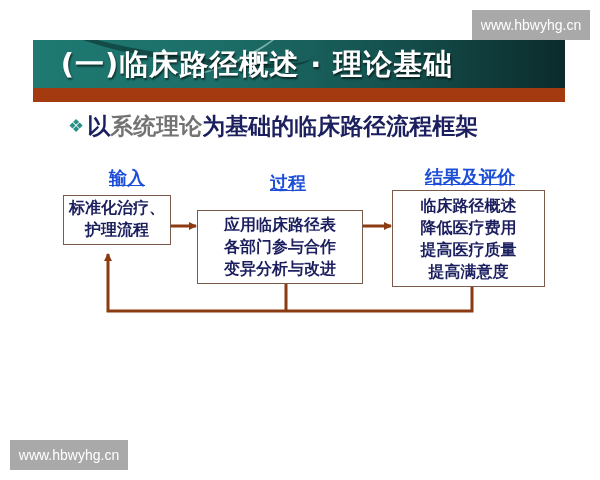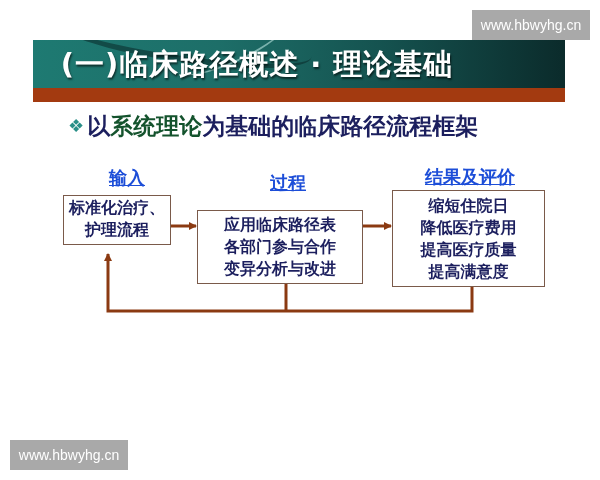--- a/index.html
+++ b/index.html
@@ -41,21 +41,21 @@
     font-family:"Liberation Sans", sans-serif; font-size:14px;
     text-align:center; line-height:30px; height:30px; width:118px;
   }
   .wm-top { left:472px; top:10px; }
   .wm-bottom { left:10px; top:440px; }
   .subtitle {
     position:absolute; left:68px; top:110px; height:32px; line-height:32px;
     font-size:23px; font-weight:bold; color:#1c1f5e; white-space:nowrap;
   }
   .subtitle .bullet { color:#2a8f88; font-size:18px; margin-right:3px; vertical-align:2px; }
-  .subtitle .hl { color:#14532d; }
+  .subtitle .hl { color:#737373; }
   .stage-label {
     position:absolute; color:#1d4ed8; font-size:18px; font-weight:bold;
     font-family:"DejaVu Serif", "Liberation Serif", serif;
     text-align:center;
     text-decoration:underline;
   }
   .box {
     position:absolute; border:1.5px solid #7a5a4a; background:#ffffff;
     color:#1c1f5e; font-weight:bold; font-size:16px; text-align:center;
     box-sizing:border-box; display:flex; flex-direction:column; justify-content:center;
@@ -105,17 +105,17 @@
   <div>护理流程</div>
 </div>
 
 <div class="box" style="left:197px; top:194px; width:166px; height:74px;margin-top:16px;">
   <div>应用临床路径表</div>
   <div>各部门参与合作</div>
   <div>变异分析与改进</div>
 </div>
 
 <div class="box" style="left:392px; top:190px; width:153px; height:97px;">
-  <div>缩短住院日</div>
+  <div>临床路径概述</div>
   <div>降低医疗费用</div>
   <div>提高医疗质量</div>
   <div>提高满意度</div>
 </div>
 
 </body></html>

